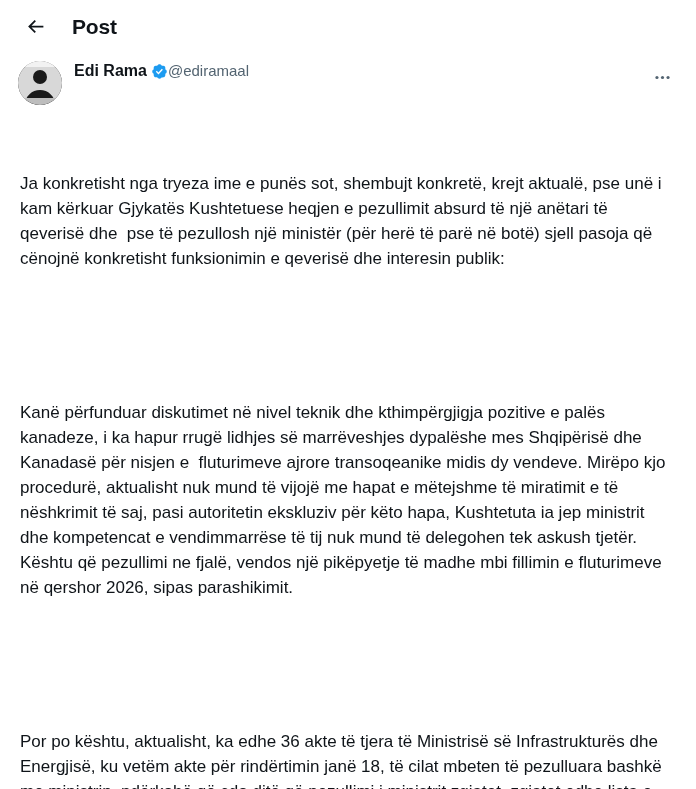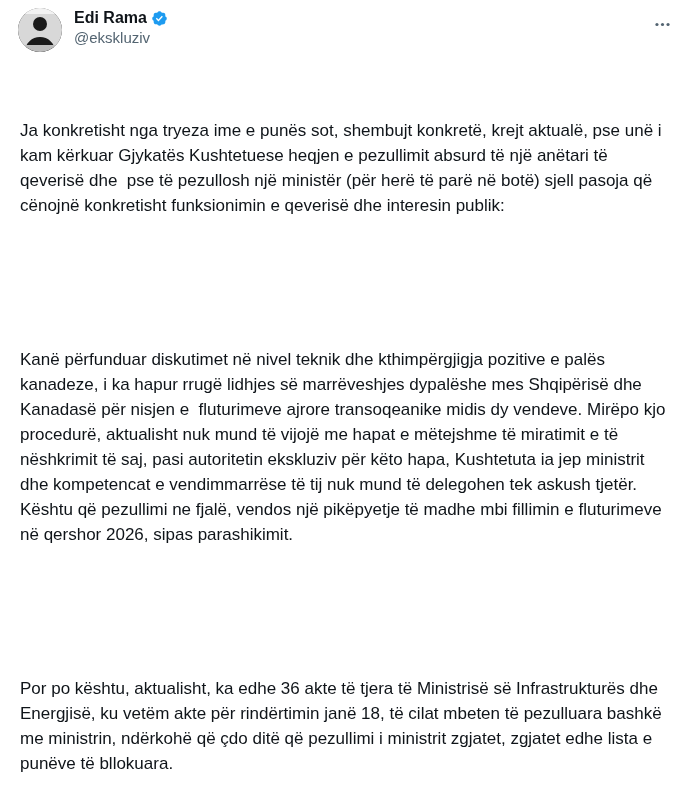--- a/index.html
+++ b/index.html
@@ -68,23 +68,24 @@
     border-radius: 50%;
     overflow: hidden;
     flex: 0 0 44px;
     background: #1b1b1b;
     position: relative;
   }
   .avatar svg { display: block; }
   .author-names {
     margin-left: 12px;
     display: flex;
-    flex-direction: column;
+    flex-direction: row;
     justify-content: center;
     line-height: 1.25;
+    text-align: right;
   }
   .name-line {
     display: flex;
     align-items: center;
   }
   .display-name {
     font-size: 16px;
     font-weight: bold;
     color: #0f1419;
   }
@@ -123,20 +124,28 @@
     word-wrap: break-word;
   }
   .tweet-para { margin: 2px; }
   .tweet-gap { height: 25px; }
 </style>
 </head>
 <body>
 
 <div class="page">
 
+  <div class="header">
+    <div class="back-btn">
+      <svg width="21" height="21" viewBox="0 0 24 24" aria-hidden="true">
+        <path fill="#0f1419" d="M7.414 13l5.043 5.04-1.414 1.42L3.586 12l7.457-7.46 1.414 1.42L7.414 11H21v2H7.414z"></path>
+      </svg>
+    </div>
+    <div class="header-title">Post</div>
+  </div>
 
   <div class="tweet">
 
     <div class="author-row">
       <div class="avatar">
         <svg width="44" height="44" viewBox="0 0 44 44">
           <rect width="44" height="44" fill="#d8d8d8"></rect>
           <rect x="0" y="0" width="44" height="6" fill="#f2f2f2"></rect>
           <circle cx="22" cy="16" r="7" fill="#1a1a1a"></circle>
           <path d="M7 44c0-9 7-15 15-15s15 6 15 15z" fill="#1a1a1a"></path>
@@ -145,21 +154,21 @@
       </div>
       <div class="author-names">
         <div class="name-line">
           <span class="display-name">Edi Rama</span>
           <span class="verified">
             <svg width="17" height="17" viewBox="0 0 22 22" aria-hidden="true">
               <path fill="#1d9bf0" d="M20.396 11c-.018-.646-.215-1.275-.57-1.816-.354-.54-.852-.972-1.438-1.246.223-.607.27-1.264.14-1.897-.131-.634-.437-1.218-.882-1.687-.47-.445-1.053-.75-1.687-.882-.633-.13-1.29-.083-1.897.14-.273-.587-.704-1.086-1.245-1.44S11.647 1.62 11 1.604c-.646.017-1.273.213-1.813.568s-.969.854-1.24 1.44c-.608-.223-1.267-.272-1.902-.14-.635.13-1.22.436-1.69.882-.445.47-.749 1.055-.878 1.688-.13.633-.08 1.29.144 1.896-.587.274-1.087.705-1.443 1.245-.356.54-.555 1.17-.574 1.817.02.647.218 1.276.574 1.817.356.54.856.972 1.443 1.245-.224.606-.274 1.263-.144 1.896.13.634.433 1.218.877 1.688.47.443 1.054.747 1.687.878.633.132 1.29.084 1.897-.136.274.586.705 1.084 1.246 1.439.54.354 1.17.551 1.816.569.647-.016 1.276-.213 1.817-.567s.972-.854 1.245-1.44c.604.239 1.266.296 1.903.164.636-.132 1.22-.447 1.68-.907.46-.46.776-1.044.908-1.681s.075-1.299-.165-1.903c.586-.274 1.084-.705 1.439-1.246.354-.54.551-1.17.569-1.816zM9.662 14.85l-3.429-3.428 1.293-1.302 2.072 2.072 4.4-4.794 1.347 1.246z"></path>
             </svg>
           </span>
         </div>
-        <div class="handle">@ekskluziv</div>
+        <div class="handle">@ediramaal</div>
       </div>
       <div class="more-btn">
         <svg width="19" height="19" viewBox="0 0 24 24" aria-hidden="true">
           <circle cx="5" cy="12" r="2" fill="#536471"></circle>
           <circle cx="12" cy="12" r="2" fill="#536471"></circle>
           <circle cx="19" cy="12" r="2" fill="#536471"></circle>
         </svg>
       </div>
     </div>
 

